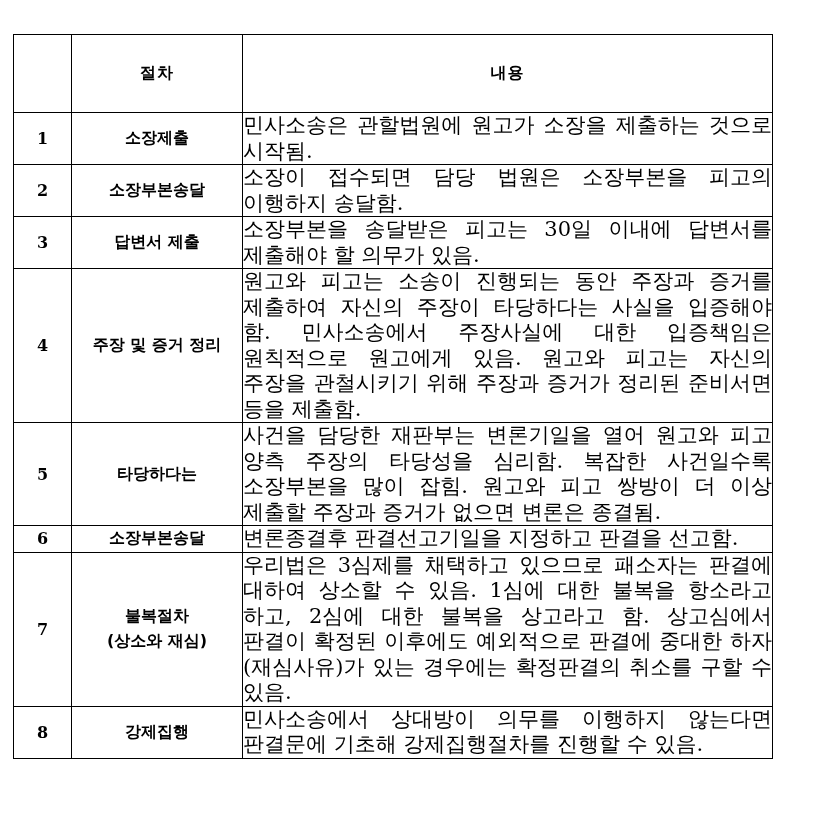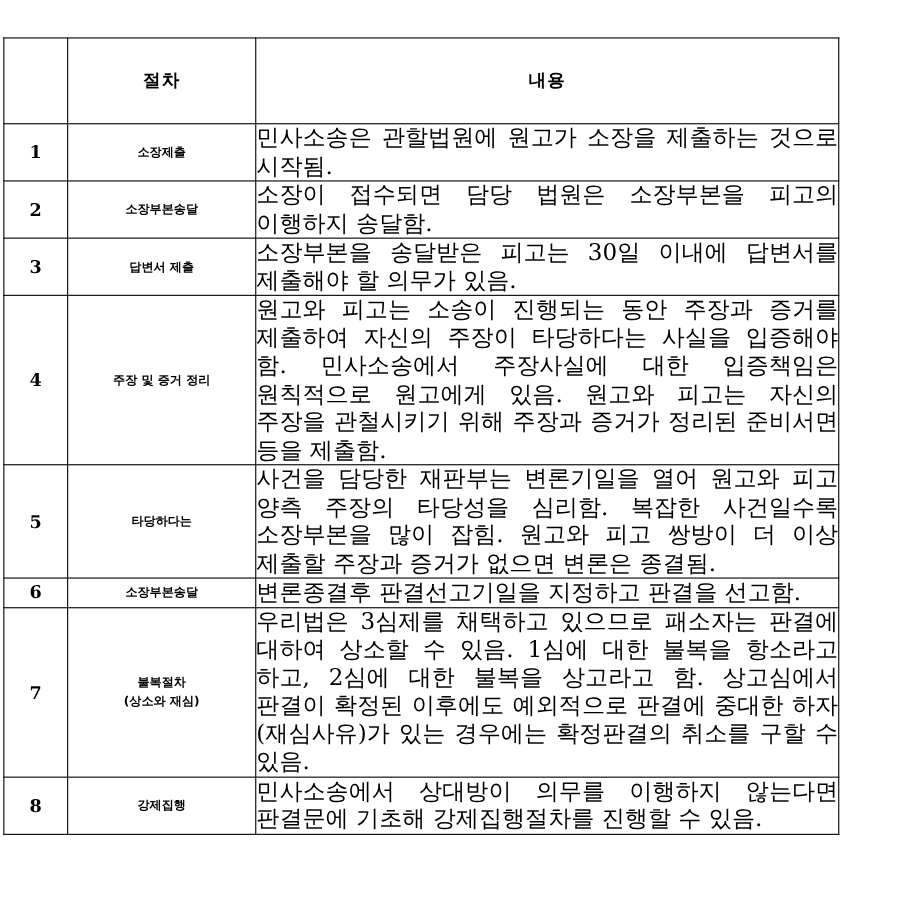--- a/index.html
+++ b/index.html
@@ -18,21 +18,21 @@
 
   #doc-page {
     position: relative;
     width: 819px;
     height: 823px;
     background: #ffffff;
   }
 
   #procedure-table {
     position: absolute;
-    left: 3px;
+    left: 13px;
     top: 34px;
     width: 759px;
     border-collapse: collapse;
     table-layout: fixed;
     background: #ffffff;
   }
 
   #procedure-table td,
   #procedure-table th {
     border: 1px solid #000000;
@@ -62,21 +62,21 @@
     vertical-align: middle;
     font-size: 16px;
     font-weight: bold;
     font-family: "DejaVu Serif", "Liberation Serif", serif;
   }
 
   
   .proc-cell {
     text-align: center;
     vertical-align: middle;
-    font-size: 11px;
+    font-size: 16px;
     font-weight: bold;
     font-family: "DejaVu Sans", "Liberation Sans", sans-serif;
     line-height: 1.55;
     padding: 0 4px;
   }
   .proc-cell .proc-sub {
     display: block;
     text-align: center;
   }
 

